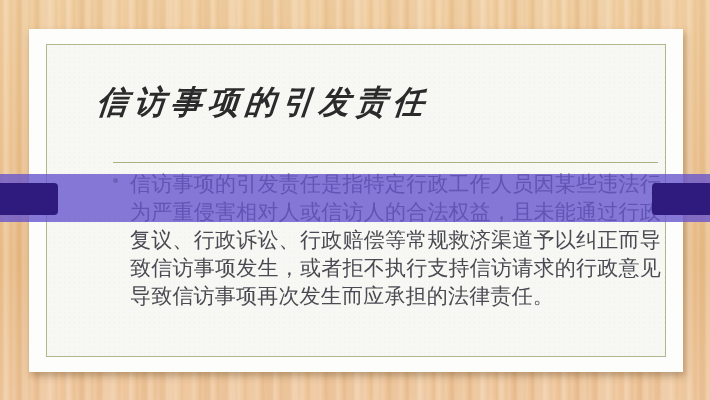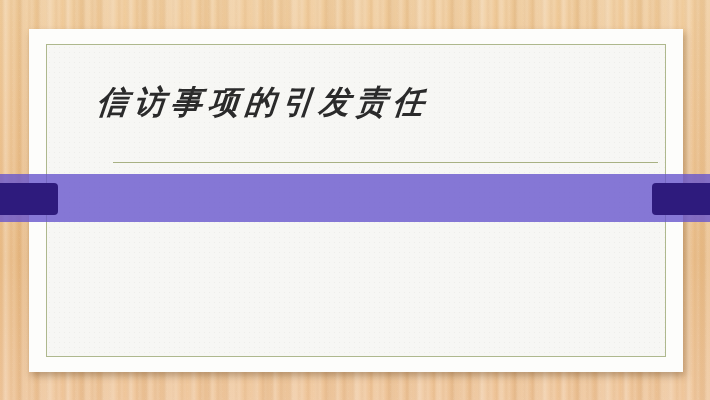--- a/index.html
+++ b/index.html
@@ -199,20 +199,24 @@
     <div class="slide-inner-border">
       <div class="slide-paper-texture"></div>
     </div>
 
     <div class="slide-content">
 
       <div class="slide-title">信访事项的引发责任</div>
 
       <div class="title-rule"></div>
 
+      <div class="body-block">
+        <span class="body-bullet"></span>
+        <p class="body-text">信访事项的引发责任是指特定行政工作人员因某些违法行为严重侵害相对人或信访人的合法权益，且未能通过行政复议、行政诉讼、行政赔偿等常规救济渠道予以纠正而导致信访事项发生，或者拒不执行支持信访请求的行政意见导致信访事项再次发生而应承担的法律责任。</p>
+      </div>
 
     </div>
   </div>
 
   <div class="banner"></div>
   <div class="banner-tail left"></div>
   <div class="banner-tail right"></div>
 
 </div>
 

